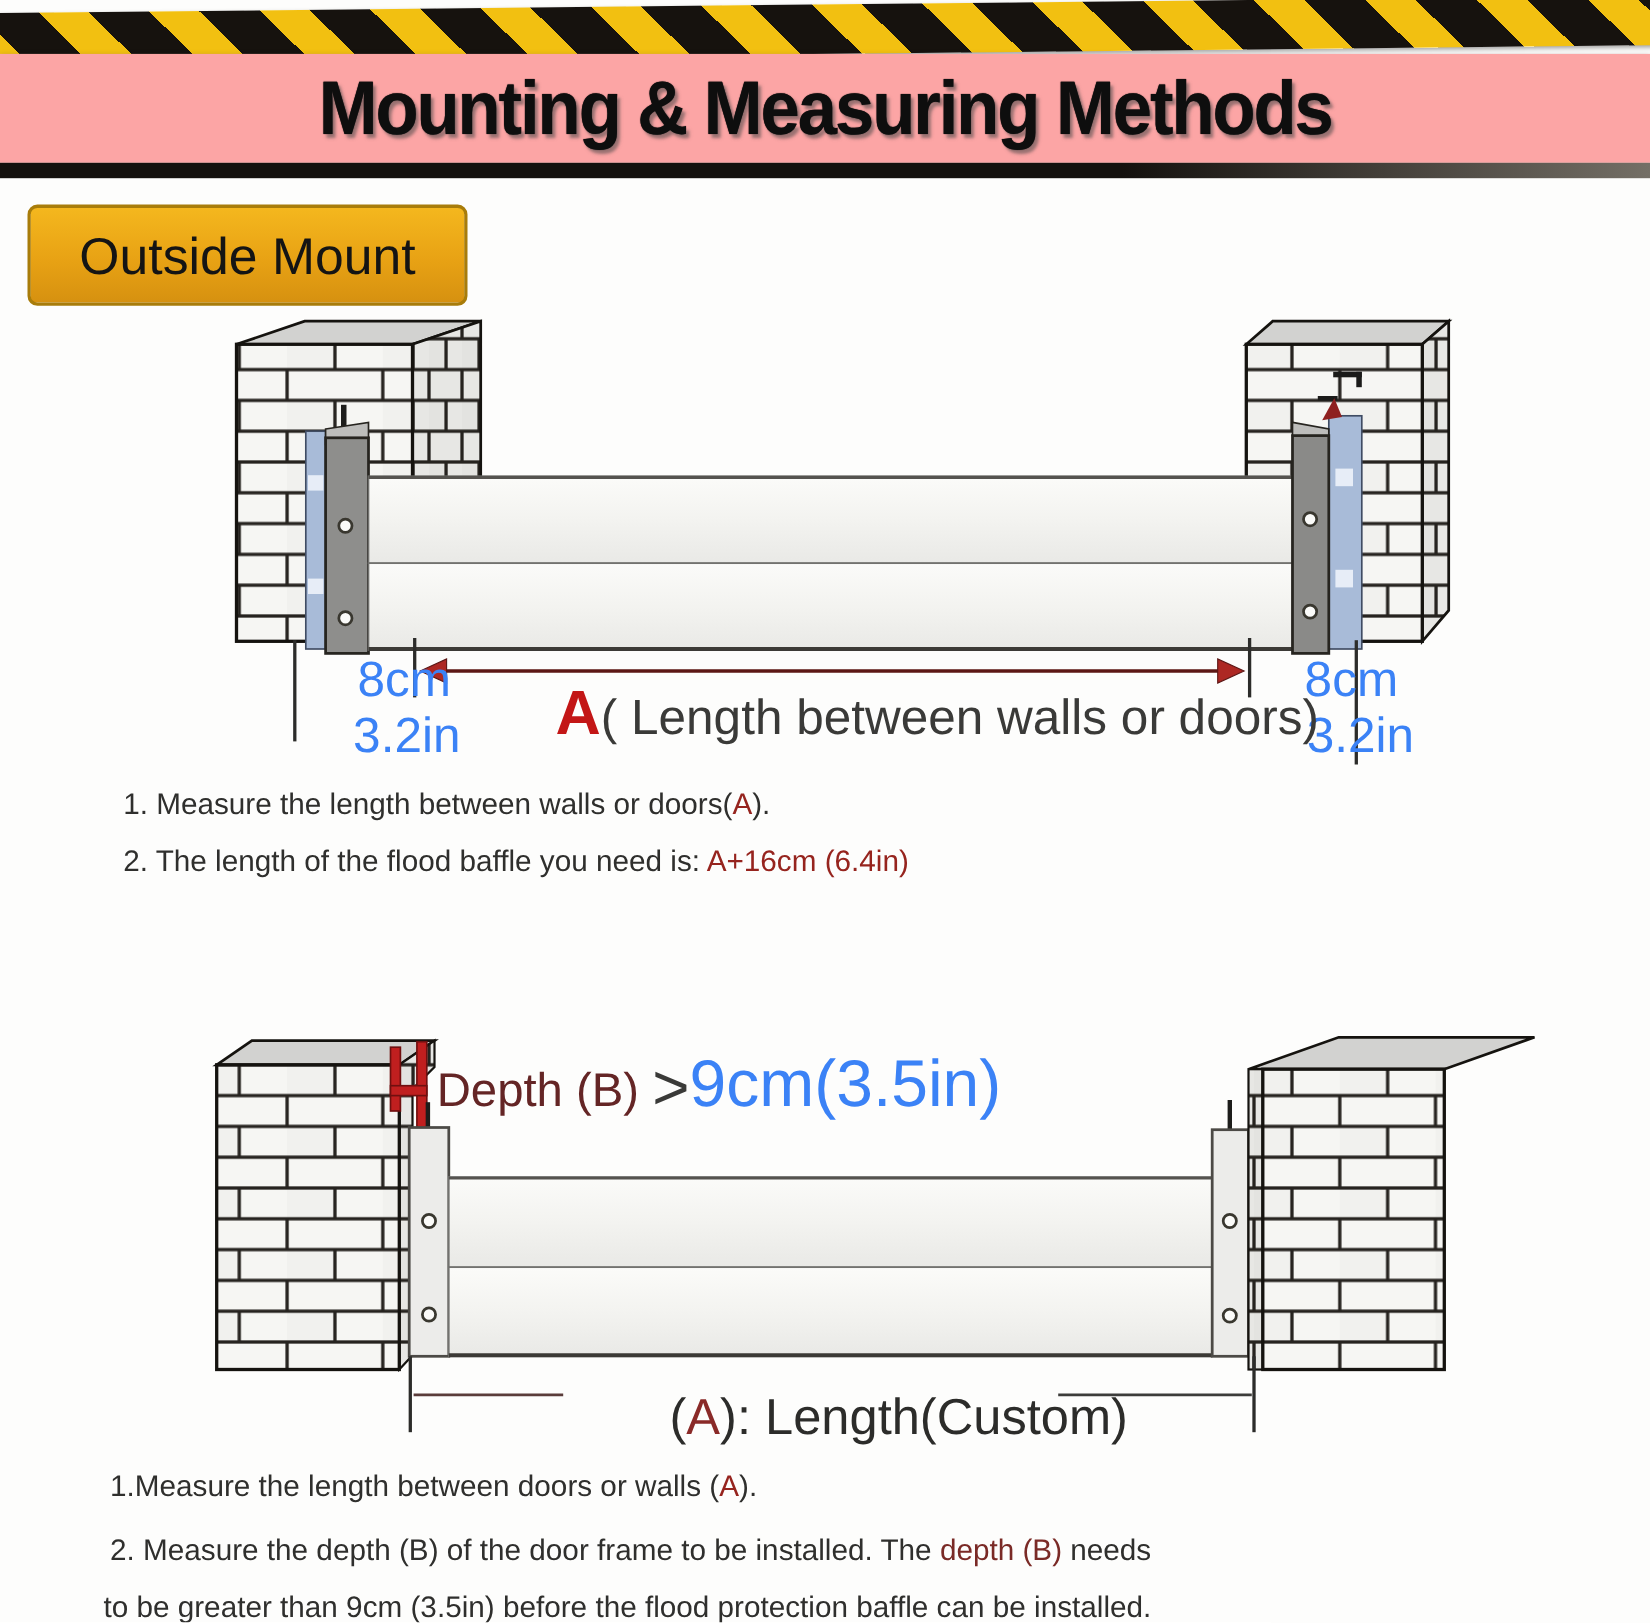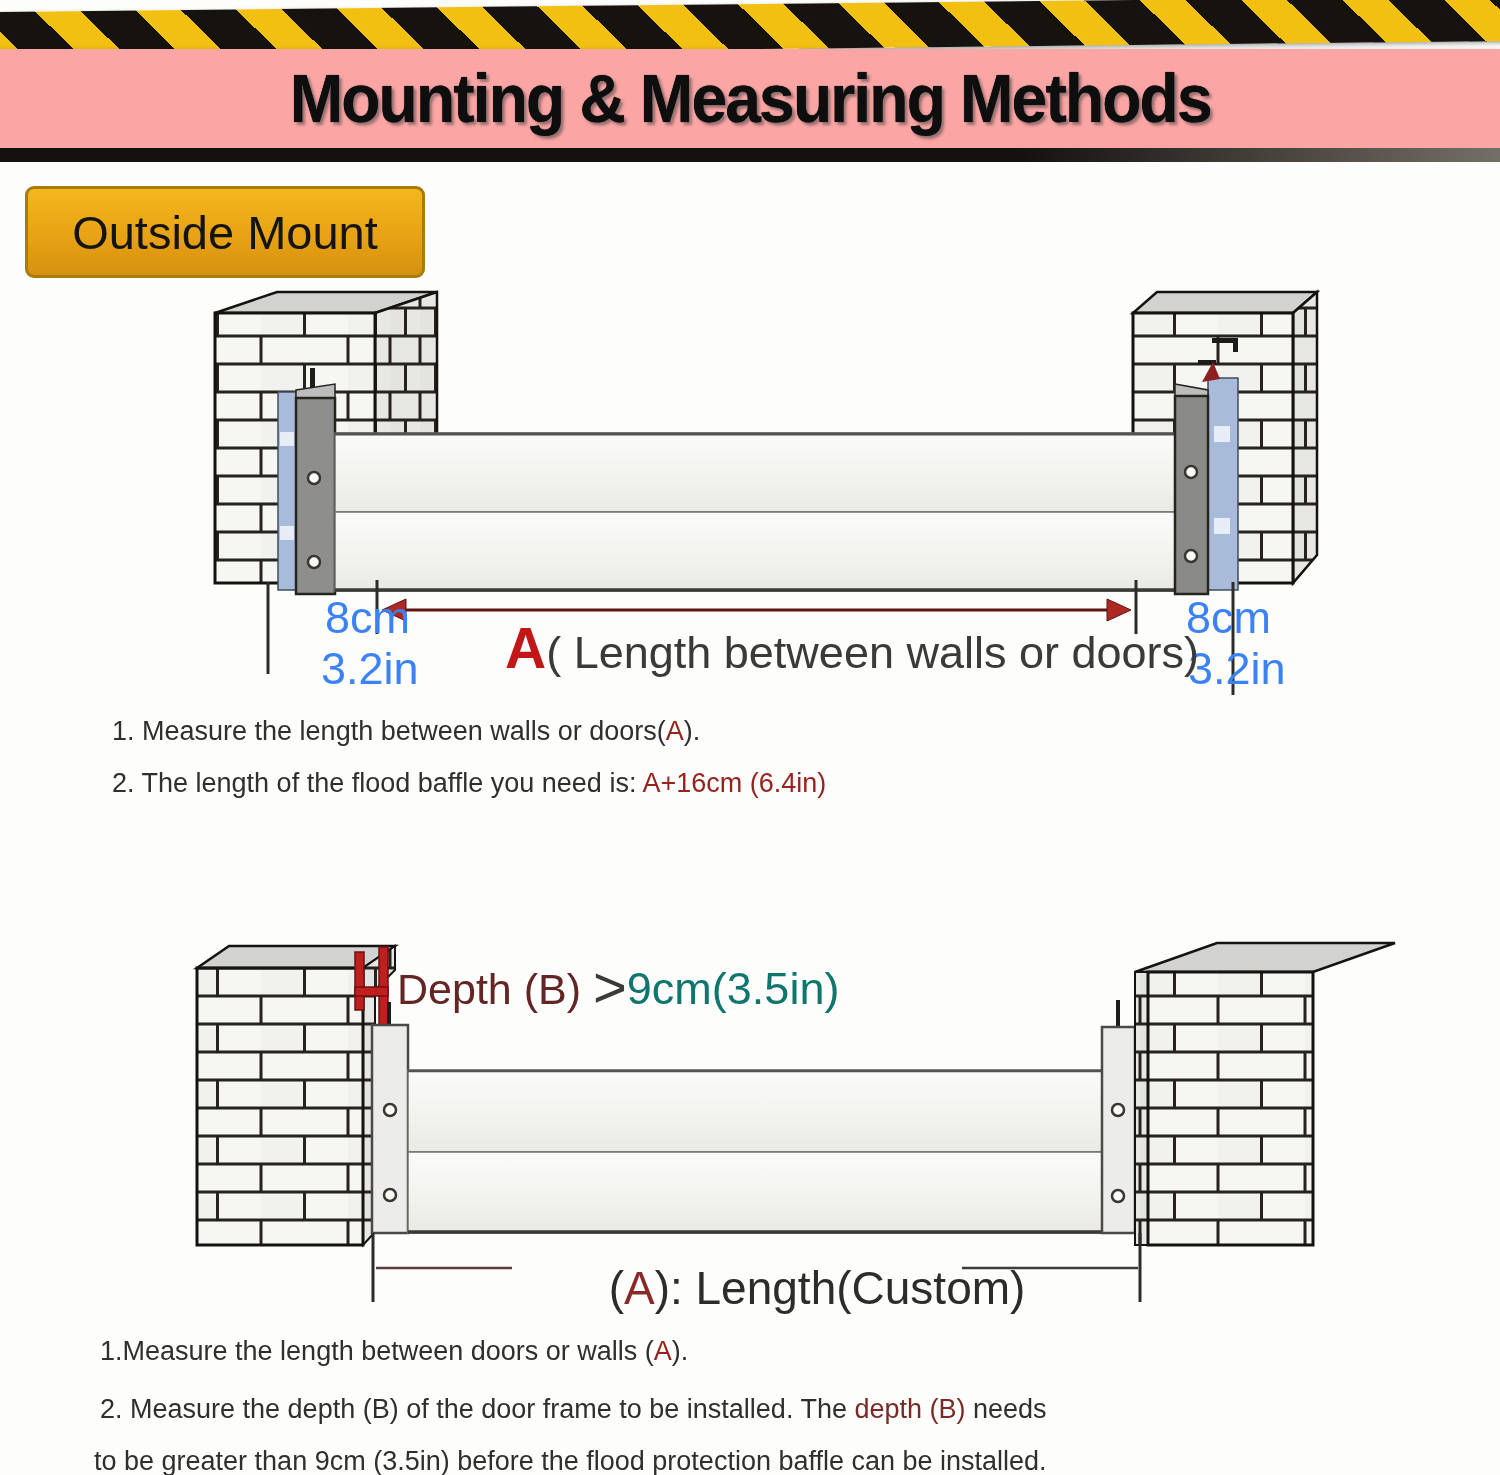--- a/index.html
+++ b/index.html
@@ -46,21 +46,21 @@
   .alabel{white-space:nowrap;}
   .alabel .a-red{font-size:57px;font-weight:700;color:#c31616;}
   .alabel .a-rest{font-size:45px;color:#3a3a38;}
   .steps{font-size:27px;color:#2f2f2d;white-space:nowrap;}
   .steps .line{height:52px;}
   .red{color:#96241e;}
   .maroon{color:#7a2a26;}
   .depthlabel{white-space:nowrap;}
   .depthlabel .d1{font-size:43px;color:#642525;}
   .depthlabel .d2{font-size:58px;color:#3a3a38;position:relative;top:3px;}
-  .depthlabel .d3{font-size:45px;color:#0f766e;}
+  .depthlabel .d3{font-size:60px;color:#3b82f6;}
   .len2{position:absolute;left:373px;top:1261px;width:888px;text-align:center;
         font-size:46px;color:#2c2c2a;white-space:nowrap;}
   .len2 .a-mid{color:#8a2a28;}
 </style>
 </head>
 <body>
 
 <div class="canvas">
 
   <div class="tape"></div>

